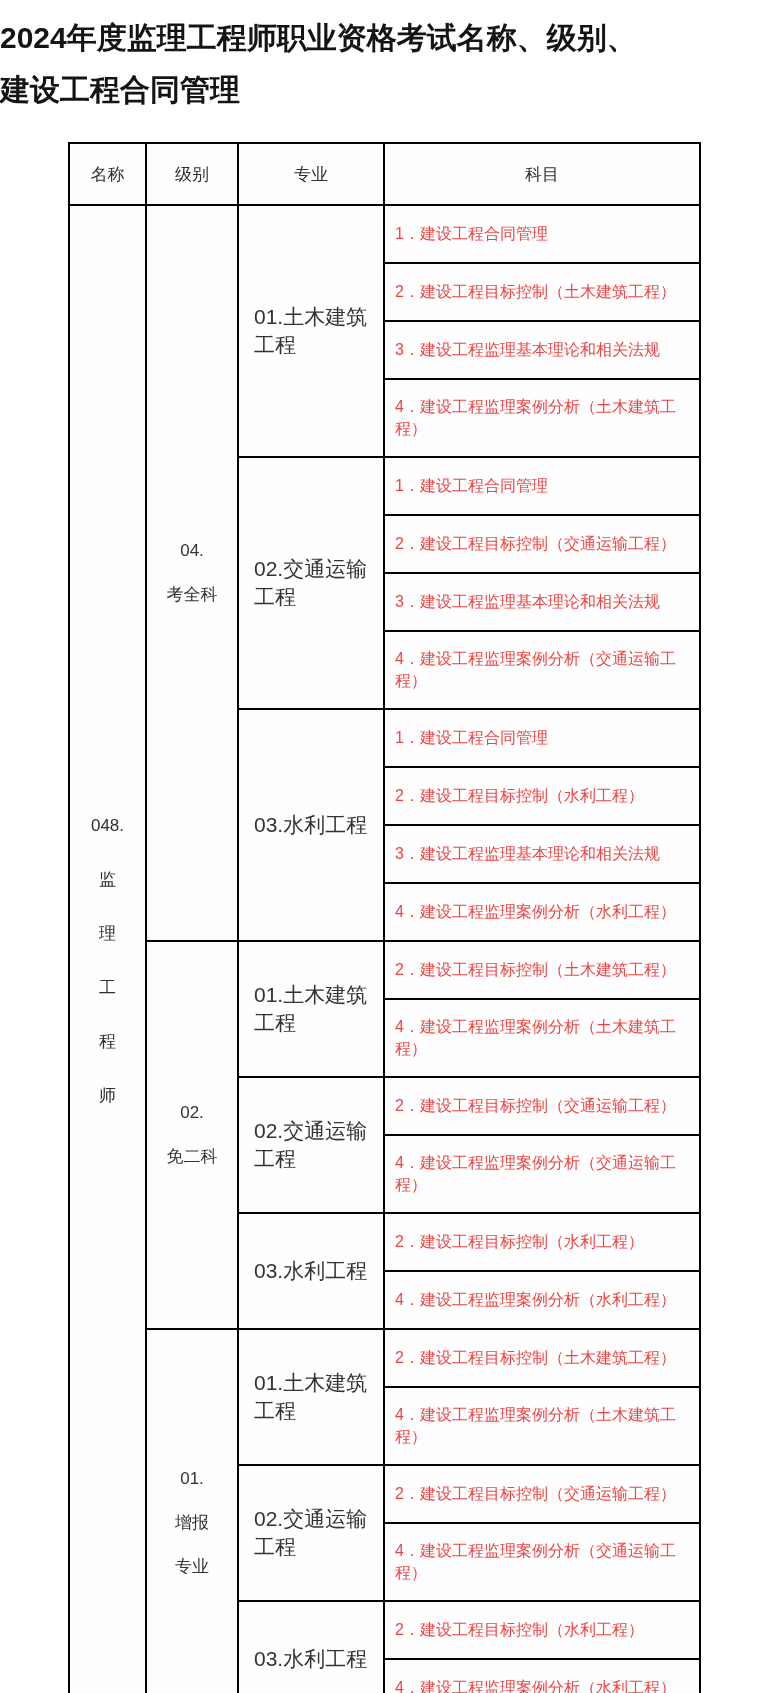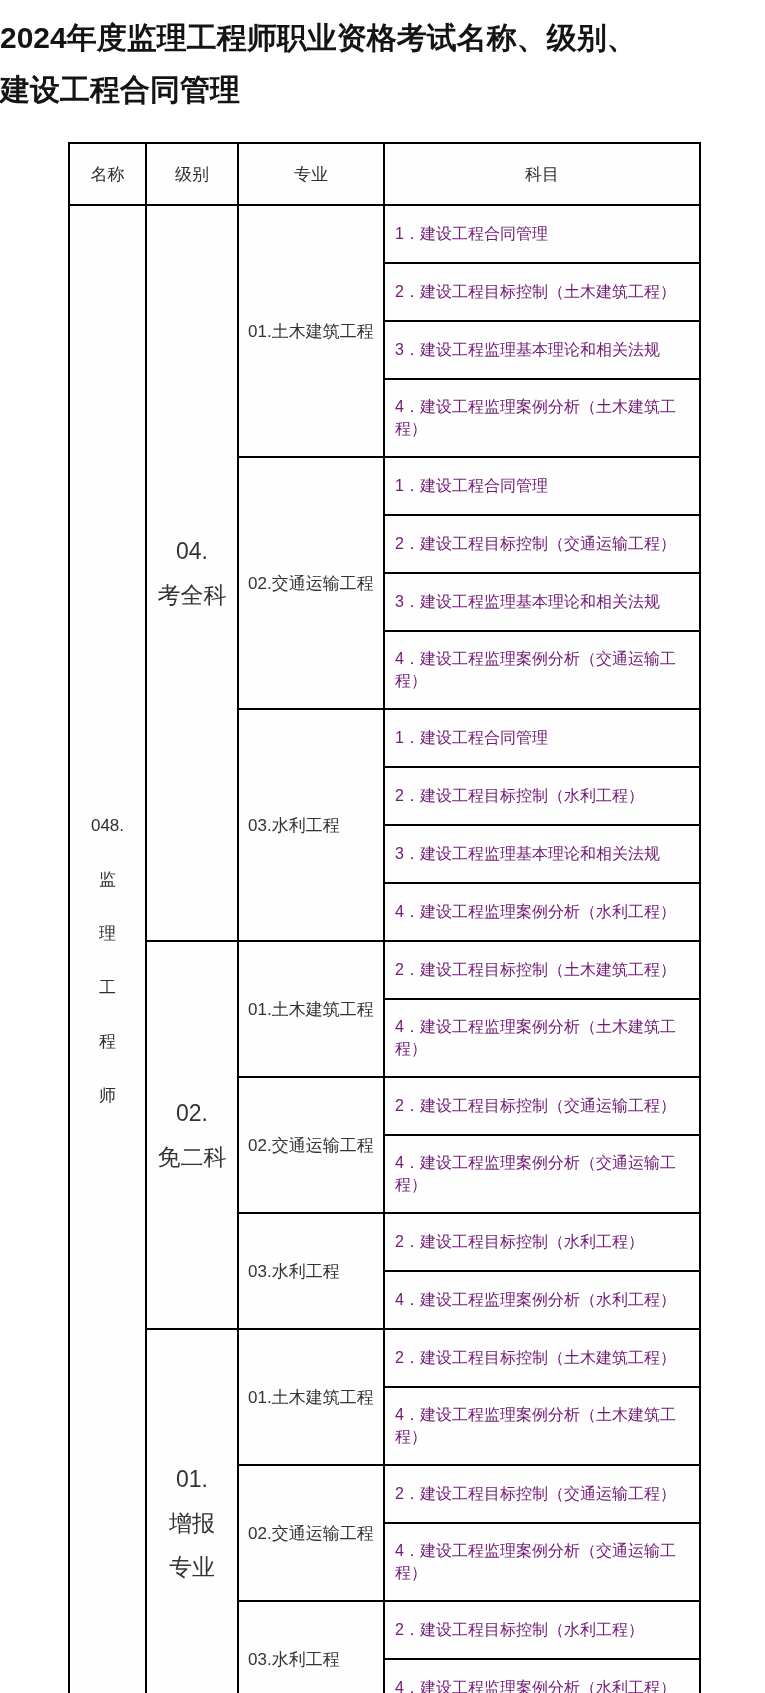--- a/index.html
+++ b/index.html
@@ -39,39 +39,39 @@
   td.name-cell {
     text-align:center;
     vertical-align:middle;
     font-size:17px;
     line-height:54px;
     color:#2f2f2f;
   }
   td.level-cell {
     text-align:center;
     vertical-align:middle;
-    font-size:23px;
+    font-size:17px;
     line-height:44px;
     color:#333333;
   }
   td.major-cell {
     text-align:left;
     vertical-align:middle;
-    font-size:17px;
-    padding-left:9px;
+    font-size:21px;
+    padding-left:15px;
     color:#333333;
   }
   td.subject-cell {
     text-align:left;
     vertical-align:middle;
     font-size:16px;
     line-height:22px;
     height:24px;            
     padding:16px 10px;
-    color:#701a75;
+    color:#ef4444;
   }
 </style>
 </head>
 <body>
 
 <div class="title">
   <div>2024年度监理工程师职业资格考试名称、级别、</div>
   <div>建设工程合同管理</div>
 </div>
 

